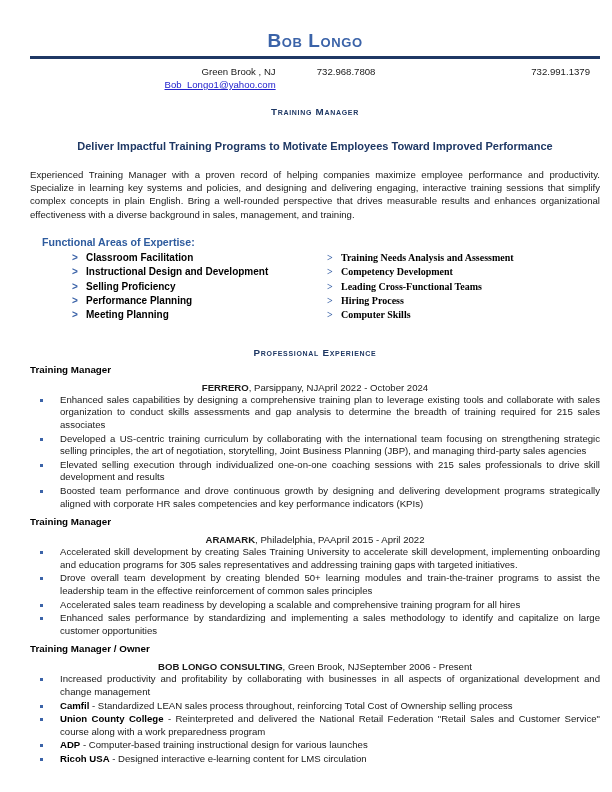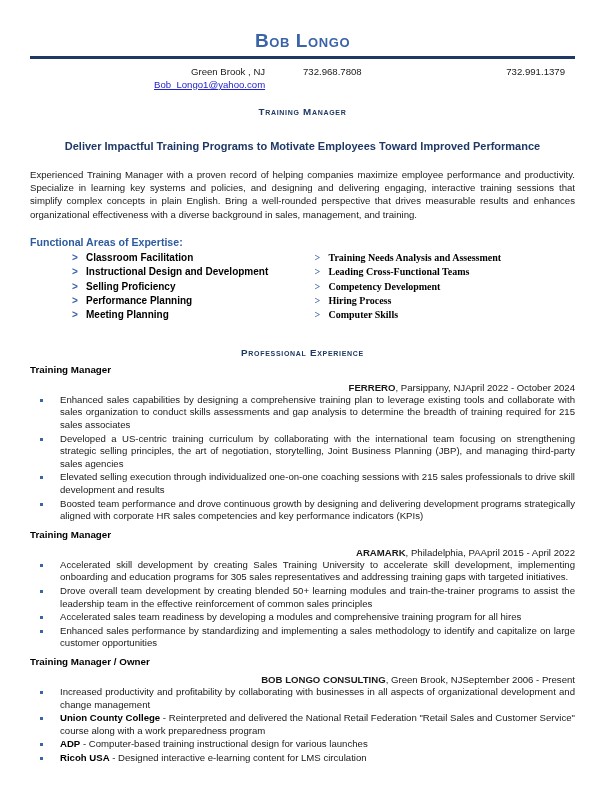--- a/index.html
+++ b/index.html
@@ -12,21 +12,21 @@
     height: 792px;
     font-family: "Liberation Sans", sans-serif;
     color: #000000;
     position: relative;
     overflow: hidden;
   }
   .page {
     box-sizing: border-box;
     width: 612px;
     height: 792px;
-    padding: 28px 37px 20px 30px;
+    padding: 28px 12px 20px 30px;
   }
 
   
   .name {
     text-align: center;
     color: #3b63a8;
     font-weight: bold;
     font-size: 19px;
     letter-spacing: 0.6px;
     font-variant: small-caps;
@@ -82,20 +82,21 @@
     text-align: justify;
     color: #1a1a1a;
   }
 
   
   .section-head-blue {
     margin-top: 15px;
     color: #2e5b9e;
     font-weight: bold;
     font-size: 10.6px;
+    margin-left: 12px;
   }
   .skills {
     display: flex;
     margin-top: 3px;
   }
   .skills-col {
     width: 50%;
     box-sizing: border-box;
   }
   .skills-col.left  { padding-left: 42px; }
@@ -125,21 +126,21 @@
     margin-top: 24px;
   }
   .job { margin-top: 6px; }
   .job-title {
     font-size: 9.8px;
     font-weight: bold;
     color: #000;
   }
   .job-line {
     display: flex;
-    justify-content: flex-end;
+    justify-content: center;
     font-size: 9.6px;
     margin-top: 7px;
     color: #1a1a1a;
   }
   .company { font-weight: bold; }
   .loc { font-weight: normal; }
   .dates { font-weight: normal; }
 
   ul.bullets {
     list-style: none;
@@ -195,22 +196,22 @@
   <div class="skills">
     <div class="skills-col left">
       <div class="skill"><span class="chev">&gt;</span><span>Classroom Facilitation</span></div>
       <div class="skill"><span class="chev">&gt;</span><span>Instructional Design and Development</span></div>
       <div class="skill"><span class="chev">&gt;</span><span>Selling Proficiency</span></div>
       <div class="skill"><span class="chev">&gt;</span><span>Performance Planning</span></div>
       <div class="skill"><span class="chev">&gt;</span><span>Meeting Planning</span></div>
     </div>
     <div class="skills-col right">
       <div class="skill"><span class="chev">&gt;</span><span>Training Needs Analysis and Assessment</span></div>
+      <div class="skill"><span class="chev">&gt;</span><span>Competency Development</span></div>
       <div class="skill"><span class="chev">&gt;</span><span>Leading Cross-Functional Teams</span></div>
-      <div class="skill"><span class="chev">&gt;</span><span>Competency Development</span></div>
       <div class="skill"><span class="chev">&gt;</span><span>Hiring Process</span></div>
       <div class="skill"><span class="chev">&gt;</span><span>Computer Skills</span></div>
     </div>
   </div>
 
   <div class="section-center">Professional Experience</div>
 
   <div class="job">
     <div class="job-title">Training Manager</div>
     <div class="job-line">
@@ -227,32 +228,33 @@
 
   <div class="job">
     <div class="job-title">Training Manager</div>
     <div class="job-line">
       <div><span class="company">ARAMARK</span><span class="loc">, Philadelphia, PA</span></div>
       <div class="dates">April 2015 - April 2022</div>
     </div>
     <ul class="bullets">
       <li><span>Accelerated skill development by creating Sales Training University to accelerate skill development, implementing onboarding and education programs for 305 sales representatives and addressing training gaps with targeted initiatives.</span></li>
       <li><span>Drove overall team development by creating blended 50+ learning modules and train-the-trainer programs to assist the leadership team in the effective reinforcement of common sales principles</span></li>
-      <li><span>Accelerated sales team readiness by developing a modules and comprehensive training program for all hires</span></li>
+      <li><span>Accelerated sales team readiness by developing a scalable and comprehensive training program for all hires</span></li>
       <li><span>Enhanced sales performance by standardizing and implementing a sales methodology to identify and capitalize on large customer opportunities</span></li>
     </ul>
   </div>
 
   <div class="job">
     <div class="job-title">Training Manager / Owner</div>
     <div class="job-line">
       <div><span class="company">BOB LONGO CONSULTING</span><span class="loc">, Green Brook, NJ</span></div>
       <div class="dates">September 2006 - Present</div>
     </div>
     <ul class="bullets">
       <li><span>Increased productivity and profitability by collaborating with businesses in all aspects of organizational development and change management</span></li>
+      <li><span class="lead">Camfil</span><span> - Standardized LEAN sales process throughout, reinforcing Total Cost of Ownership selling process</span></li>
       <li><span class="lead">Union County College</span><span> - Reinterpreted and delivered the National Retail Federation "Retail Sales and Customer Service" course along with a work preparedness program</span></li>
       <li><span class="lead">ADP</span><span> - Computer-based training instructional design for various launches</span></li>
       <li><span class="lead">Ricoh USA</span><span> - Designed interactive e-learning content for LMS circulation</span></li>
     </ul>
   </div>
 
 </div>
 
 </body></html>

